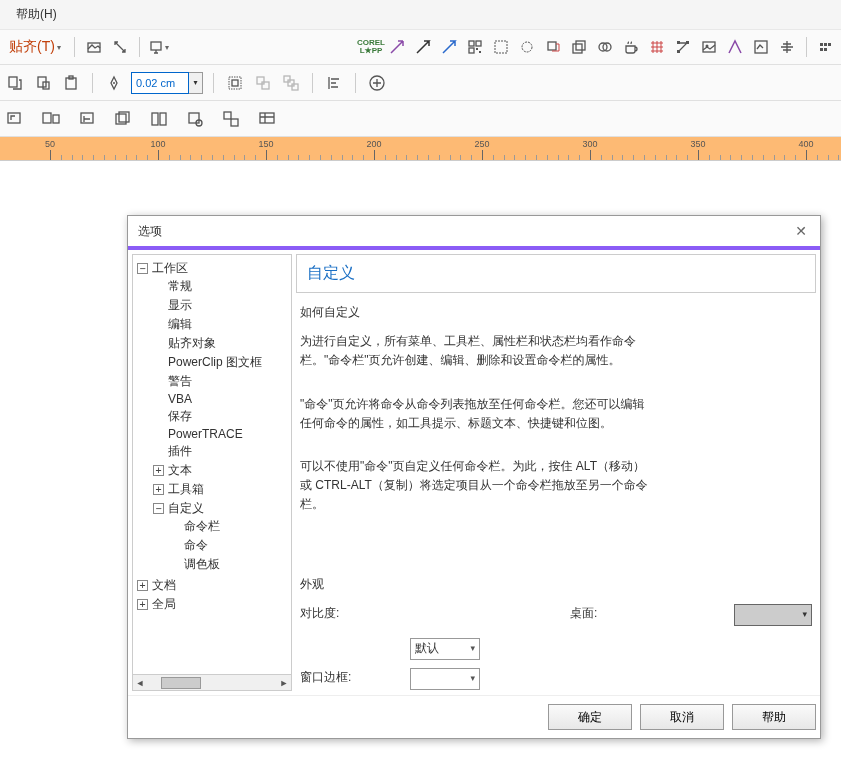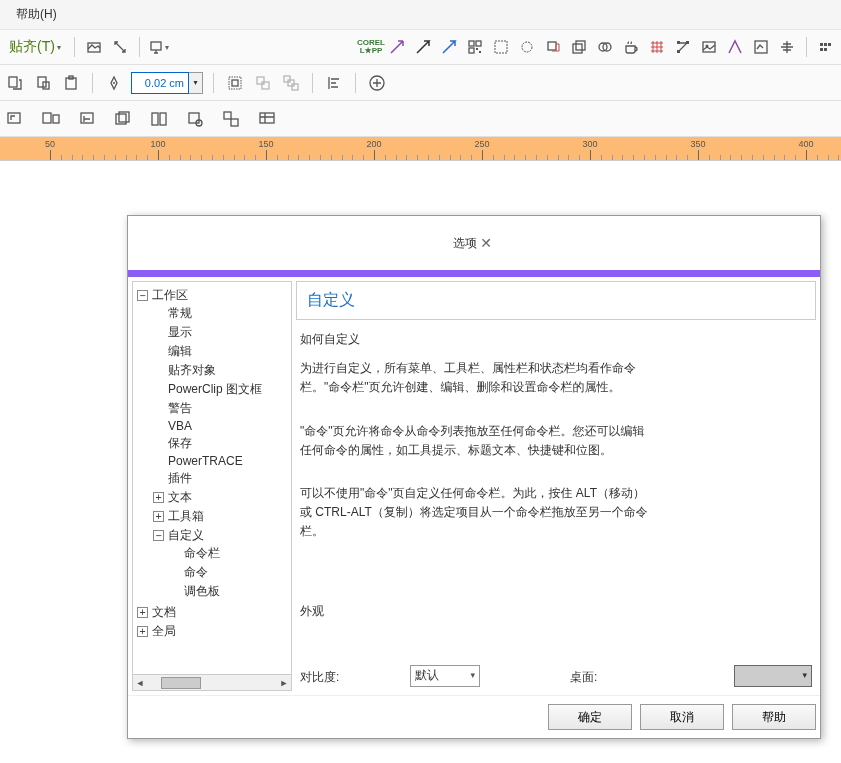--- a/index.html
+++ b/index.html
@@ -1,53 +1,53 @@
 <!DOCTYPE html>
 <html><head>
 <meta charset="utf-8">
 <style>
 * { box-sizing: border-box; margin: 0; padding: 0; }
 body { font-family: "Microsoft YaHei", "SimSun", sans-serif; font-size: 12px; background: #fff; color: #333; width: 841px; height: 763px; overflow: hidden; position: relative; }
 .menubar { background: #f5f5f5; padding: 4px 10px; font-size: 12px; border-bottom: 1px solid #e8e8e8; }
 .menubar-item { display: inline-block; padding: 2px 6px; }
 .toolbar { background: #fafafa; padding: 6px 4px; display: flex; align-items: center; gap: 4px; border-bottom: 1px solid #e0e0e0; min-height: 32px; }
-.tool-btn { width: 22px; height: 22px; display: inline-flex; align-items: center; justify-content: center; border: 1px solid transparent; background: transparent; cursor: pointer; font-size: 14px; color: #4d7c0f; }
+.tool-btn { width: 22px; height: 22px; display: inline-flex; align-items: center; justify-content: center; border: 1px solid transparent; background: transparent; cursor: pointer; font-size: 14px; color: #c2410c; }
 .tool-sep { width: 1px; height: 20px; background: #ccc; margin: 0 4px; }
 .tool-dropdown { display: inline-flex; align-items: center; }
 .tool-dropdown::after { content: "▾"; font-size: 8px; color: #666; margin-left: 2px; }
 .toolbar2 { background: #fafafa; padding: 6px 4px; display: flex; align-items: center; gap: 6px; border-bottom: 1px solid #e0e0e0; min-height: 36px; }
-.input-num { width: 58px; height: 22px; border: 1px solid #0066cc; background: #fff; color: #0066cc; padding: 1px 4px; font-size: 11px; text-align: right; }
+.input-num { width: 58px; height: 22px; border: 1px solid #0066cc; background: #fff; color: #0066cc; padding: 1px 4px; font-size: 11px; }
 .input-dd { width: 14px; height: 22px; border: 1px solid #999; border-left: none; display: inline-flex; align-items: center; justify-content: center; font-size: 8px; background: #f0f0f0; }
 .toolbar3 { background: #fafafa; padding: 6px 4px; display: flex; align-items: center; gap: 14px; border-bottom: 1px solid #e0e0e0; min-height: 36px; }
 .ruler { height: 24px; background: #fdba74; border-bottom: 1px solid #ccc; position: relative; font-size: 9px; color: #555; overflow: hidden; }
 .ruler-num { position: absolute; top: 2px; transform: translateX(-50%); }
 .ruler-major { width: 1px; height: 10px; background: #666; position: absolute; bottom: 0; }
 .ruler-minor { width: 1px; height: 5px; background: #999; position: absolute; bottom: 0; }
 .canvas-area { background: #fff; height: 560px; position: relative; }
 .dialog { position: absolute; left: 127px; top: 215px; width: 694px; height: 524px; background: #fff; border: 1px solid #999; box-shadow: 2px 2px 8px rgba(0,0,0,0.3); display: flex; flex-direction: column; }
-.dialog-title { padding: 18px 10px; font-size: 12px; display: flex; align-items: center; justify-content: center; border-bottom: 7px solid #8b5cf6; }
+.dialog-title { padding: 6px 10px; font-size: 12px; display: flex; align-items: center; justify-content: space-between; border-bottom: 4px solid #8b5cf6; }
 .close-btn { width: 18px; height: 18px; cursor: pointer; font-size: 14px; color: #666; display: flex; align-items: center; justify-content: center; }
 .dialog-body { flex: 1; display: flex; overflow: hidden; }
 .tree-panel { width: 160px; border: 1px solid #ccc; margin: 4px; overflow: auto; font-size: 12px; padding: 4px 2px; position: relative; }
 .tree-scroll { position: absolute; bottom: 0; left: 0; right: 0; height: 16px; background: #f0f0f0; border-top: 1px solid #ccc; display: flex; align-items: center; }
 .tree-scroll-thumb { width: 40px; height: 12px; background: #ccc; margin-left: 14px; border: 1px solid #999; }
 .tree-scroll-arrow { width: 14px; font-size: 9px; text-align: center; color: #555; }
 .tree ul { list-style: none; padding-left: 16px; }
 .tree > ul { padding-left: 2px; }
 .tree li { padding: 1px 0; white-space: nowrap; cursor: pointer; }
 .tree-toggle { display: inline-block; width: 11px; height: 11px; border: 1px solid #888; text-align: center; line-height: 9px; font-size: 10px; margin-right: 4px; color: #444; font-family: monospace; }
 .tree-line { display: inline-block; width: 11px; margin-right: 4px; }
 .content-panel { flex: 1; margin: 4px 4px 4px 0; display: flex; flex-direction: column; }
 .content-head { border: 1px solid #ccc; padding: 8px 10px; }
 .content-title { color: #1a6fc4; font-size: 16px; }
 .content-body { padding: 10px 4px; flex: 1; font-size: 12px; line-height: 1.6; }
 .content-body p { margin-bottom: 10px; max-width: 350px; }
 .appearance { margin-top: 60px; }
 .appearance-title { margin-bottom: 10px; }
-.form-row { display: flex; align-items: flex-end; gap: 10px; margin-bottom: 8px; }
+.form-row { display: flex; align-items: flex-start; gap: 10px; margin-bottom: 8px; }
 .form-label { width: 100px; }
 .form-select { width: 70px; height: 22px; border: 1px solid #999; background: #fff; display: inline-flex; align-items: center; justify-content: space-between; padding: 0 4px; font-size: 12px; margin-top: 34px; }
 .form-select::after { content: "▾"; font-size: 9px; color: #555; }
 .form-color { width: 70px; height: 22px; border: 1px solid #999; background: #fff; display: inline-flex; align-items: center; justify-content: flex-end; padding: 0 4px; }
 .form-color::after { content: "▾"; font-size: 9px; color: #555; }
 .desktop-swatch { width: 78px; height: 22px; border: 1px solid #666; background: #ccc; display: inline-flex; align-items: center; justify-content: flex-end; padding: 0 4px; }
 .desktop-swatch::after { content: "▾"; font-size: 9px; color: #333; }
 .dialog-footer { padding: 8px 4px; display: flex; justify-content: flex-end; gap: 8px; border-top: 1px solid #eee; }
 .dlg-btn { width: 84px; height: 26px; border: 1px solid #999; background: linear-gradient(#fafafa,#e8e8e8); cursor: pointer; font-size: 12px; }
 svg { display: inline-block; vertical-align: middle; }

